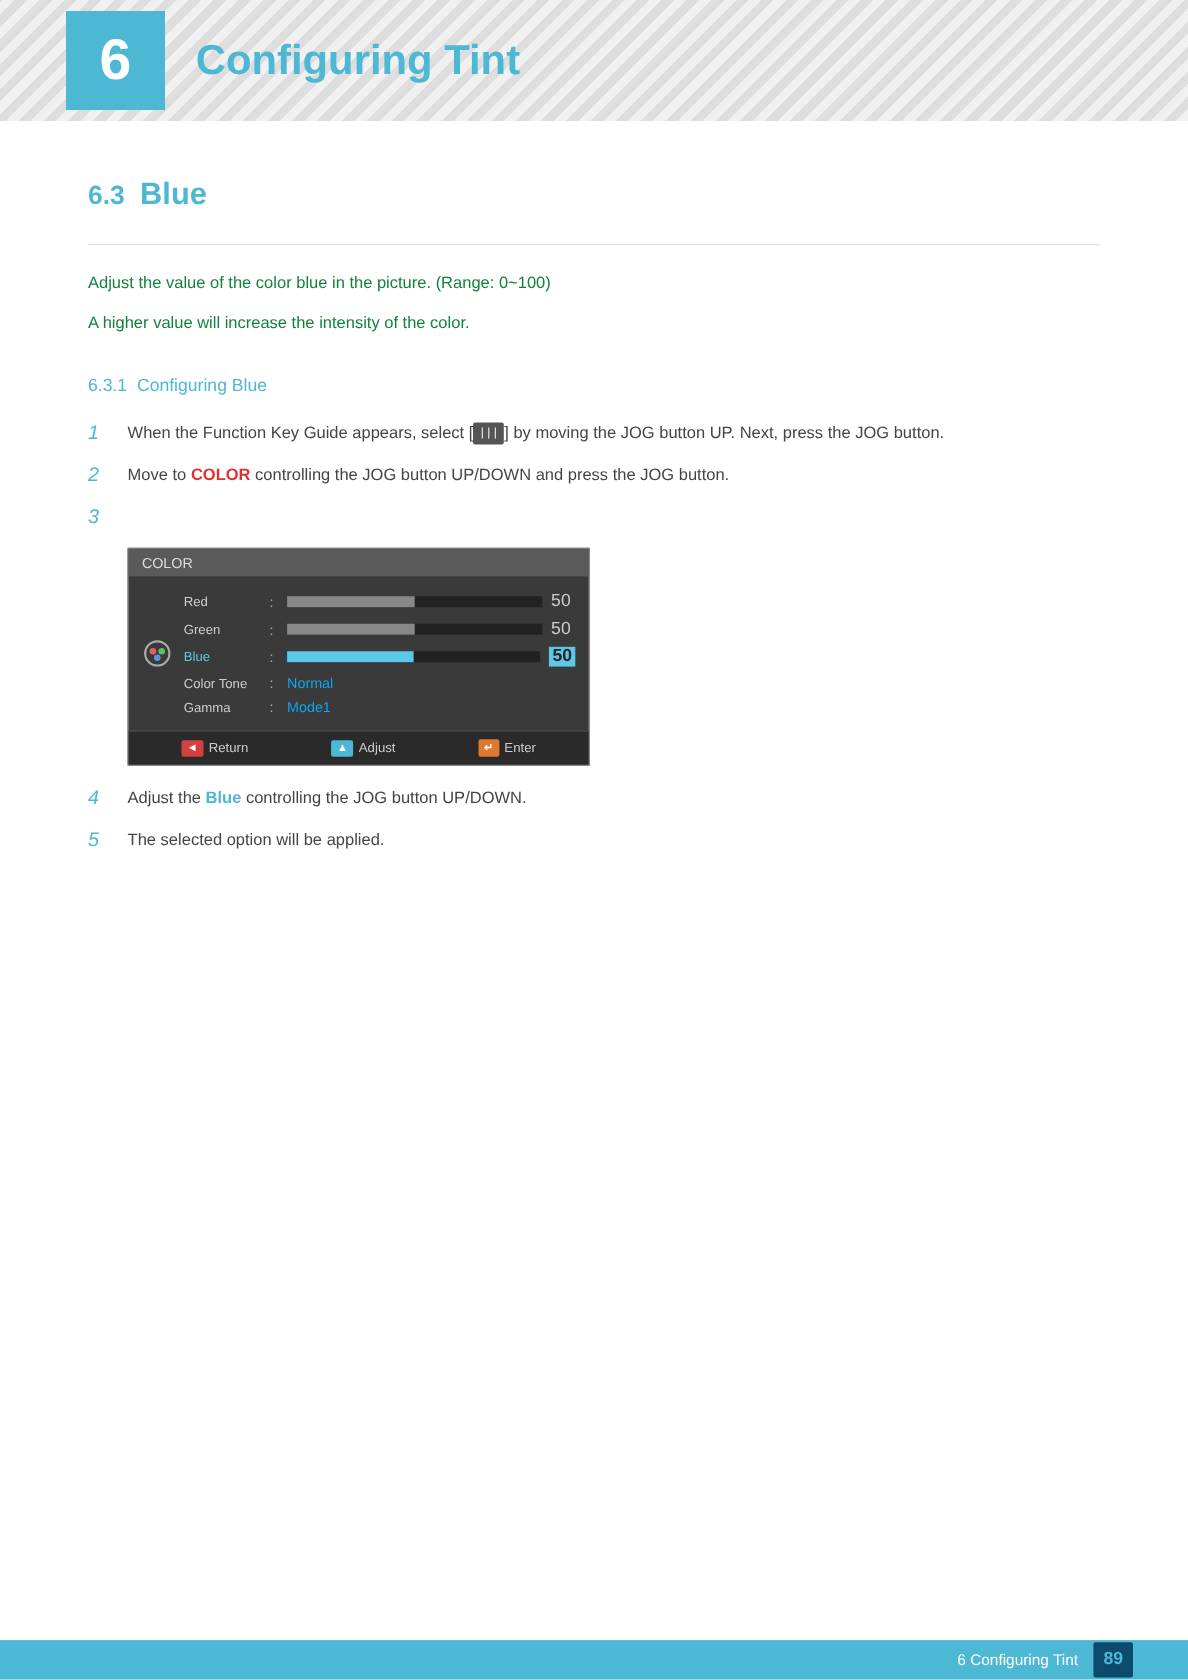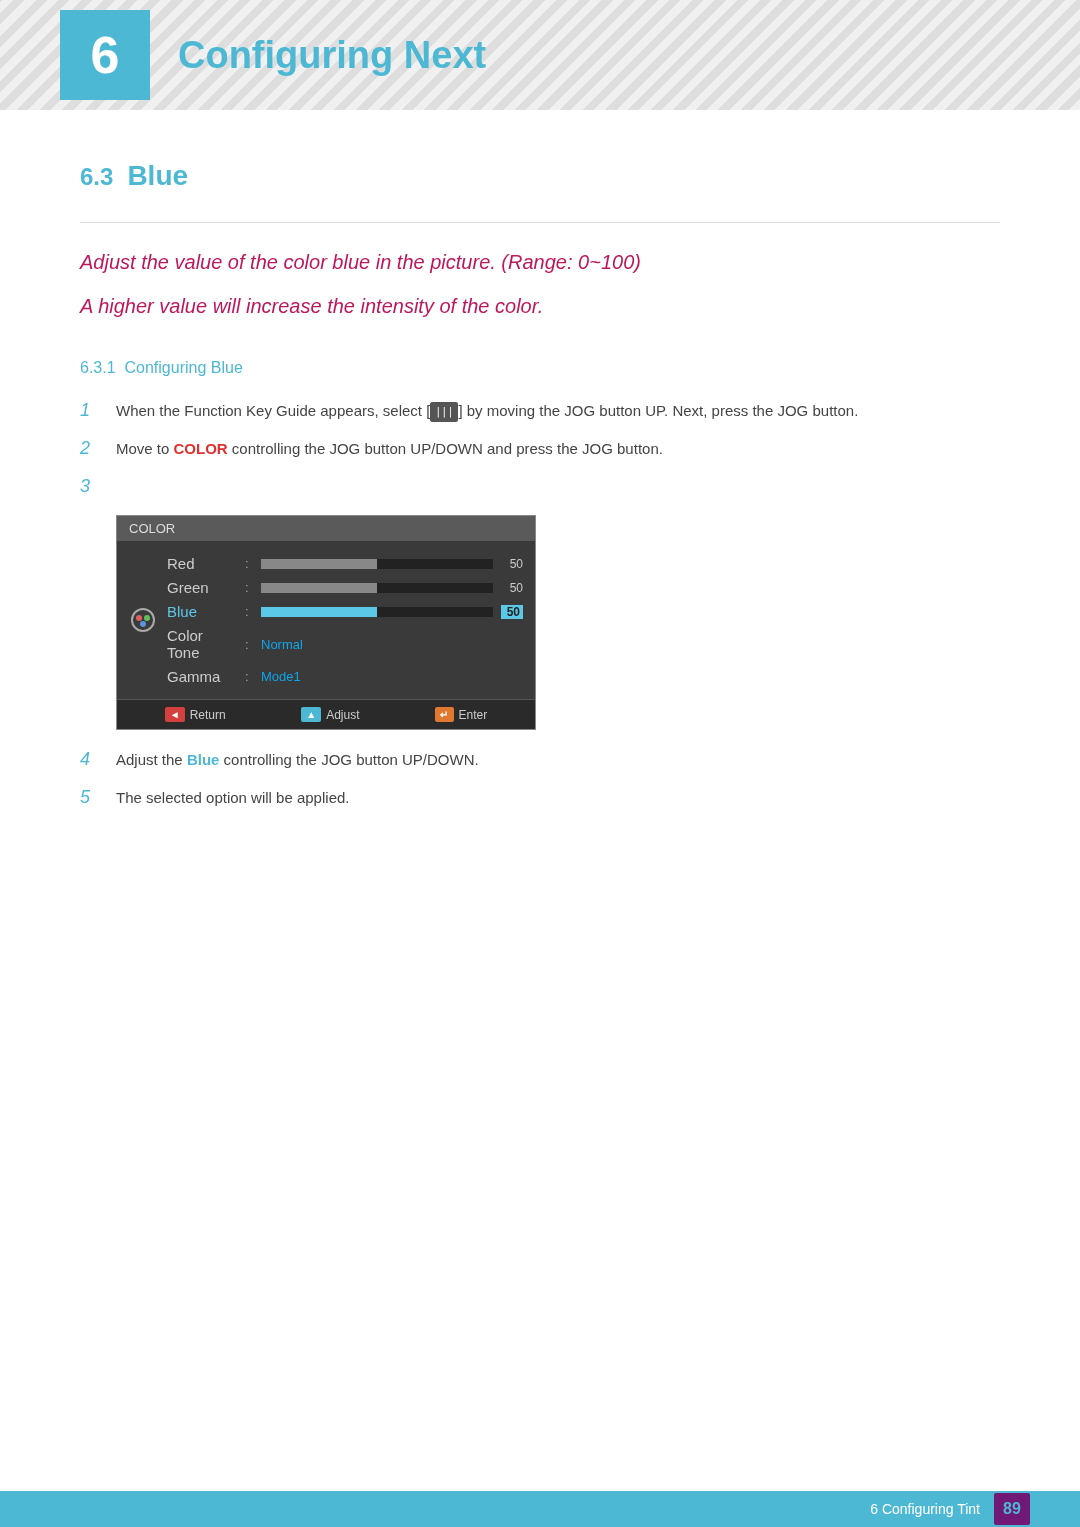--- a/index.html
+++ b/index.html
@@ -88,25 +88,24 @@
       color: #4db8d4;
     }
 
     .section-heading .section-label {
       font-size: 28px;
       font-weight: bold;
       color: #4db8d4;
     }
 
     .description {
-      color: #be185d;
-      font-size: 20px;
+      color: #15803d;
+      font-size: 15px;
       line-height: 1.7;
       margin-bottom: 10px;
-      font-style: italic;
     }
 
     .subsection-heading {
       font-size: 16px;
       font-weight: normal;
       color: #4db8d4;
       margin-top: 36px;
       margin-bottom: 22px;
     }
 
@@ -209,21 +208,21 @@
 
     .color-row {
       display: flex;
       align-items: center;
       gap: 8px;
     }
 
     .color-row-label {
       width: 70px;
       color: #ccc;
-      font-size: 15px;
+      font-size: 12px;
       text-align: left;
     }
 
     .color-row-label.active {
       color: #5cc8e8;
     }
 
     .color-row-colon {
       color: #aaa;
       font-size: 13px;
@@ -241,23 +240,22 @@
       height: 100%;
       background: #888;
     }
 
     .color-row-bar.blue-bar {
       background: #5cc8e8;
     }
 
     .color-row-value {
       color: #ccc;
-      font-size: 12px;
+      font-size: 16px;
       min-width: 22px;
-      text-align: right;
     }
 
     .color-row-value.active {
       background: #5cc8e8;
       color: #222;
       padding: 0 3px;
       font-weight: bold;
     }
 
     .color-row-text {
@@ -317,21 +315,21 @@
       padding-right: 50px;
       gap: 14px;
     }
 
     .footer-text {
       color: #ffffff;
       font-size: 14px;
     }
 
     .footer-page-num {
-      background: #701a75;
+      background: #0c4a6e;
       color: #4db8d4;
       font-size: 16px;
       font-weight: bold;
       width: 36px;
       height: 32px;
       display: flex;
       align-items: center;
       justify-content: center;
       border-radius: 2px;
     }
@@ -342,21 +340,21 @@
       margin: 8px 0 22px 0;
     }
   </style>
 </head>
 <body>
 
 <div class="header-banner">
   <div class="chapter-number-box">
     <span>6</span>
   </div>
-  <h1 class="header-title">Configuring Next</h1>
+  <h1 class="header-title">Configuring Tint</h1>
 </div>
 
 <div class="content">
 
   <div class="section-heading">
     <span class="section-num">6.3</span>
     <span class="section-label">Blue</span>
   </div>
 
   <hr class="divider-line">

